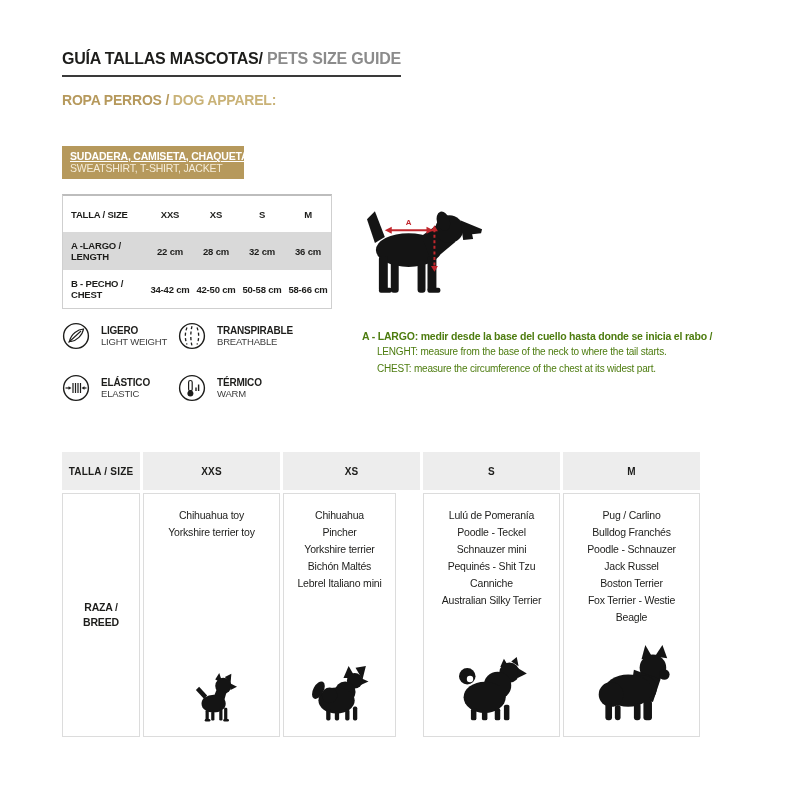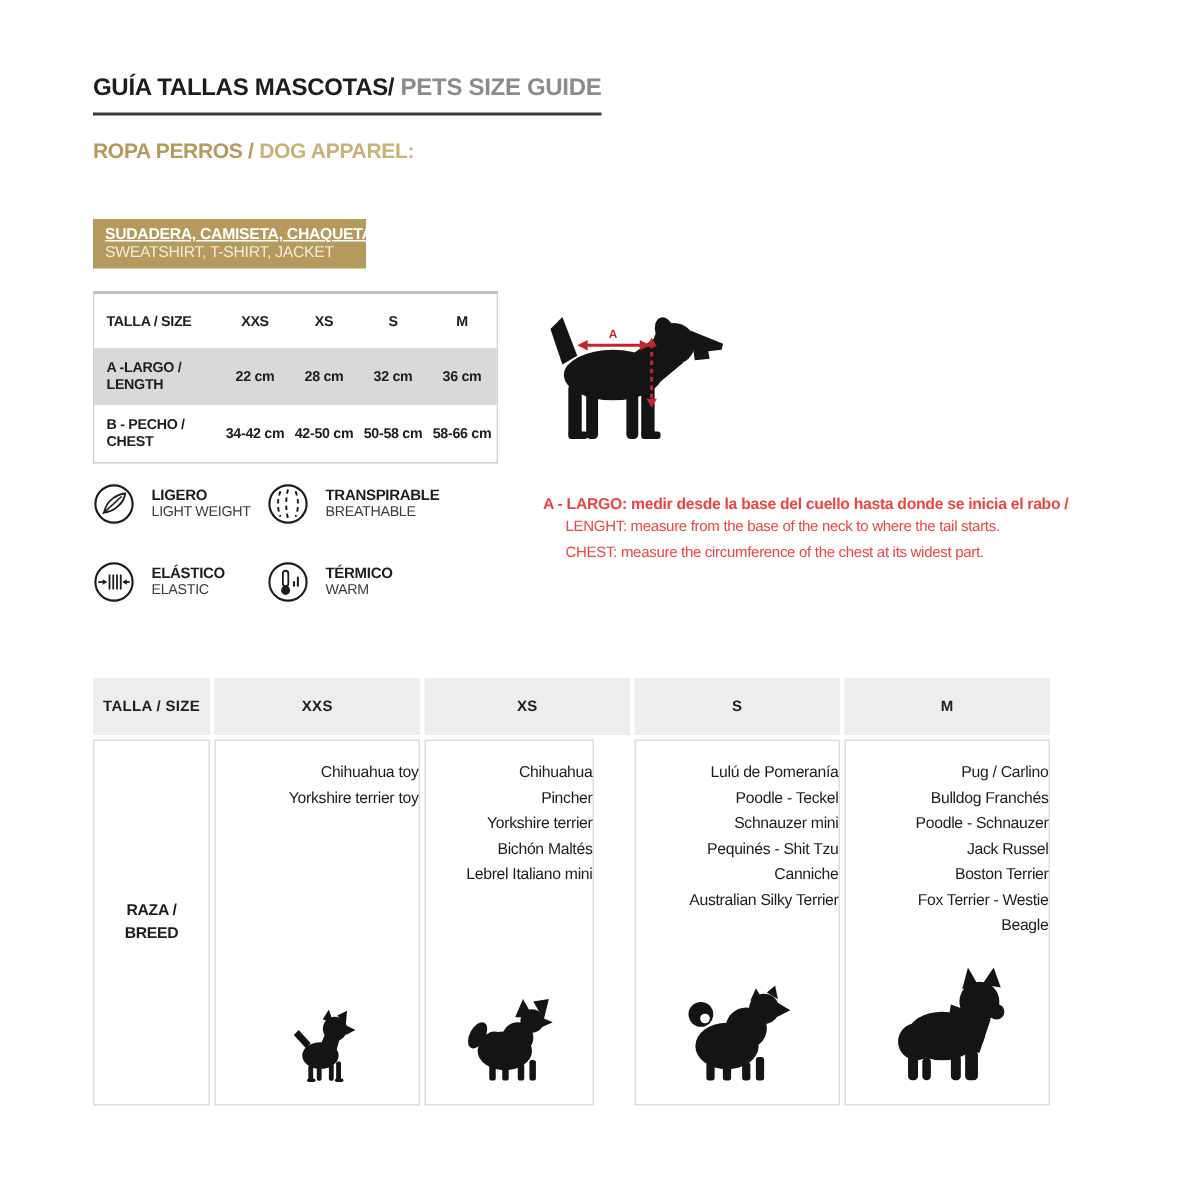--- a/index.html
+++ b/index.html
@@ -33,37 +33,37 @@
   .diagram { left:364px; top:204px; }
 
   
   .feature { display:flex; align-items:center; gap:11px; }
   .feature .txt .es { font-size:10px; font-weight:700; }
   .feature .txt .en { font-size:9.5px; font-weight:400; color:#3c3c3c; }
   .f1 { left:62px; top:322px; } .f2 { left:178px; top:322px; }
   .f3 { left:62px; top:374px; } .f4 { left:178px; top:374px; }
 
   
-  .notes { left:362px; top:329px; width:400px; color:#ef4444; }
+  .notes { left:362px; top:329px; width:400px; color:#4d7c0f; }
   .notes .es { font-size:10.5px; font-weight:700; line-height:15px; }
   .notes .en { font-size:10px; font-weight:400; line-height:15px; margin-left:15px; margin-bottom:2px; }
 
   
   .bh { top:452px; height:38px; background:#ededed; display:flex; align-items:center; justify-content:center; font-size:10px; font-weight:700; letter-spacing:0.2px; }
   .bh1 { left:62px;  width:78px; }
   .bh2 { left:143px; width:137px; }
   .bh3 { left:283px; width:137px; }
   .bh4 { left:423px; width:137px; }
   .bh5 { left:563px; width:137px; }
 
   .bc { top:493px; height:244px; background:#fff; border:1px solid #dcdcdc; }
   .bc1 { left:62px;  width:78px; display:flex; align-items:center; justify-content:center; text-align:center; font-size:10.5px; font-weight:700; line-height:15px; }
   .bc2 { left:143px; width:137px; } .bc3 { left:283px; width:113px; }
   .bc4 { left:423px; width:137px; } .bc5 { left:563px; width:137px; }
-  .breeds { padding-top:13px; text-align:right; font-size:10.5px; line-height:17px; }
+  .breeds { padding-top:13px; text-align:center; font-size:10.5px; line-height:17px; }
   .dogimg { position:absolute; left:50%; transform:translateX(-50%); bottom:13px; }
 </style>
 </head>
 <body>
 
 <div class="abs title-wrap">
   <h1 class="title"><span>GUÍA TALLAS MASCOTAS/</span><span class="en"> PETS SIZE GUIDE</span></h1>
 </div>
 
 <div class="abs subtitle"><span>ROPA PERROS /</span><span class="en"> DOG APPAREL:</span></div>

